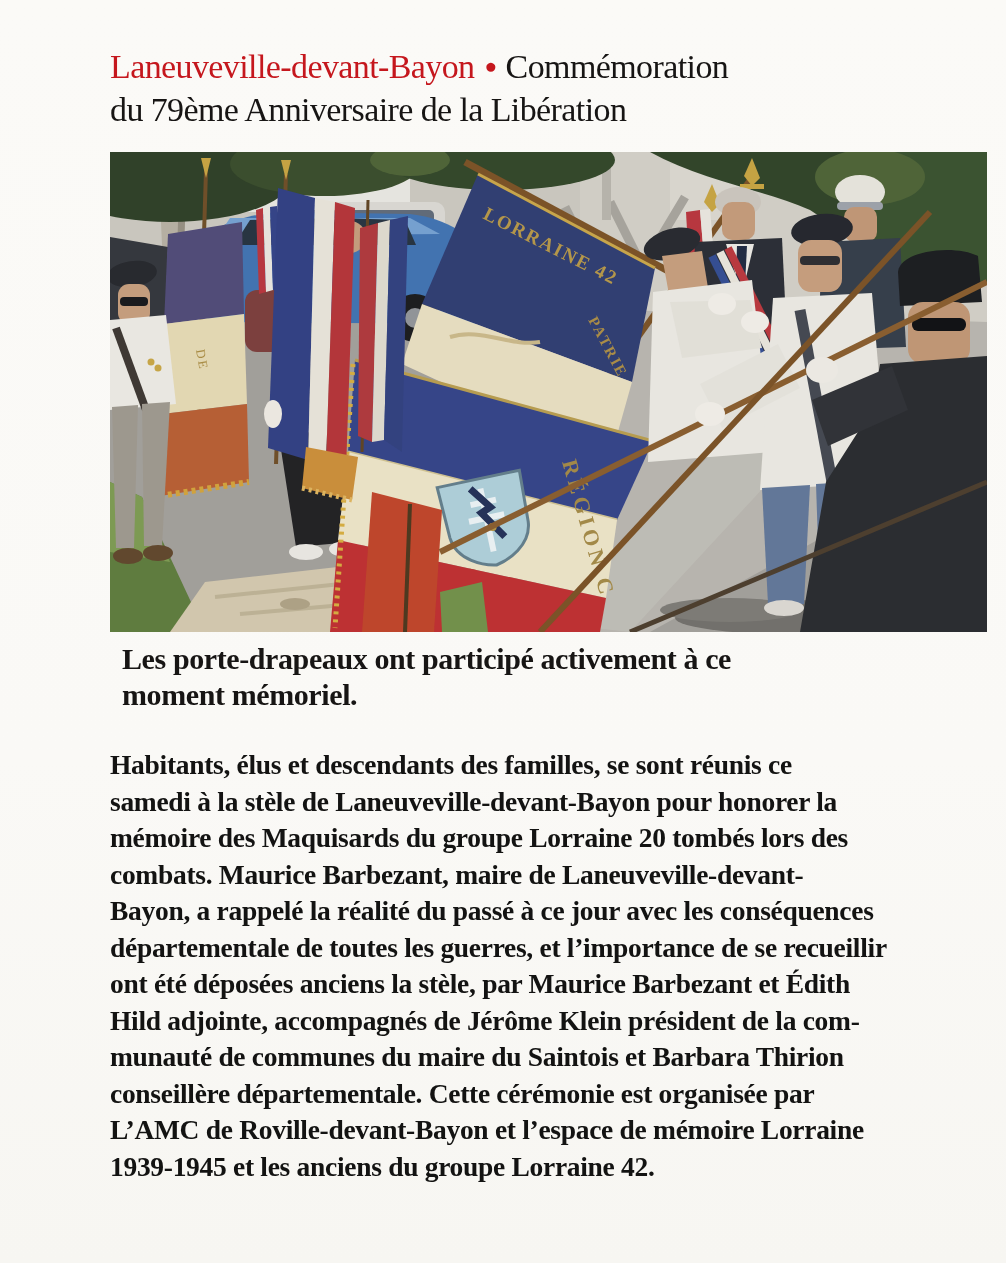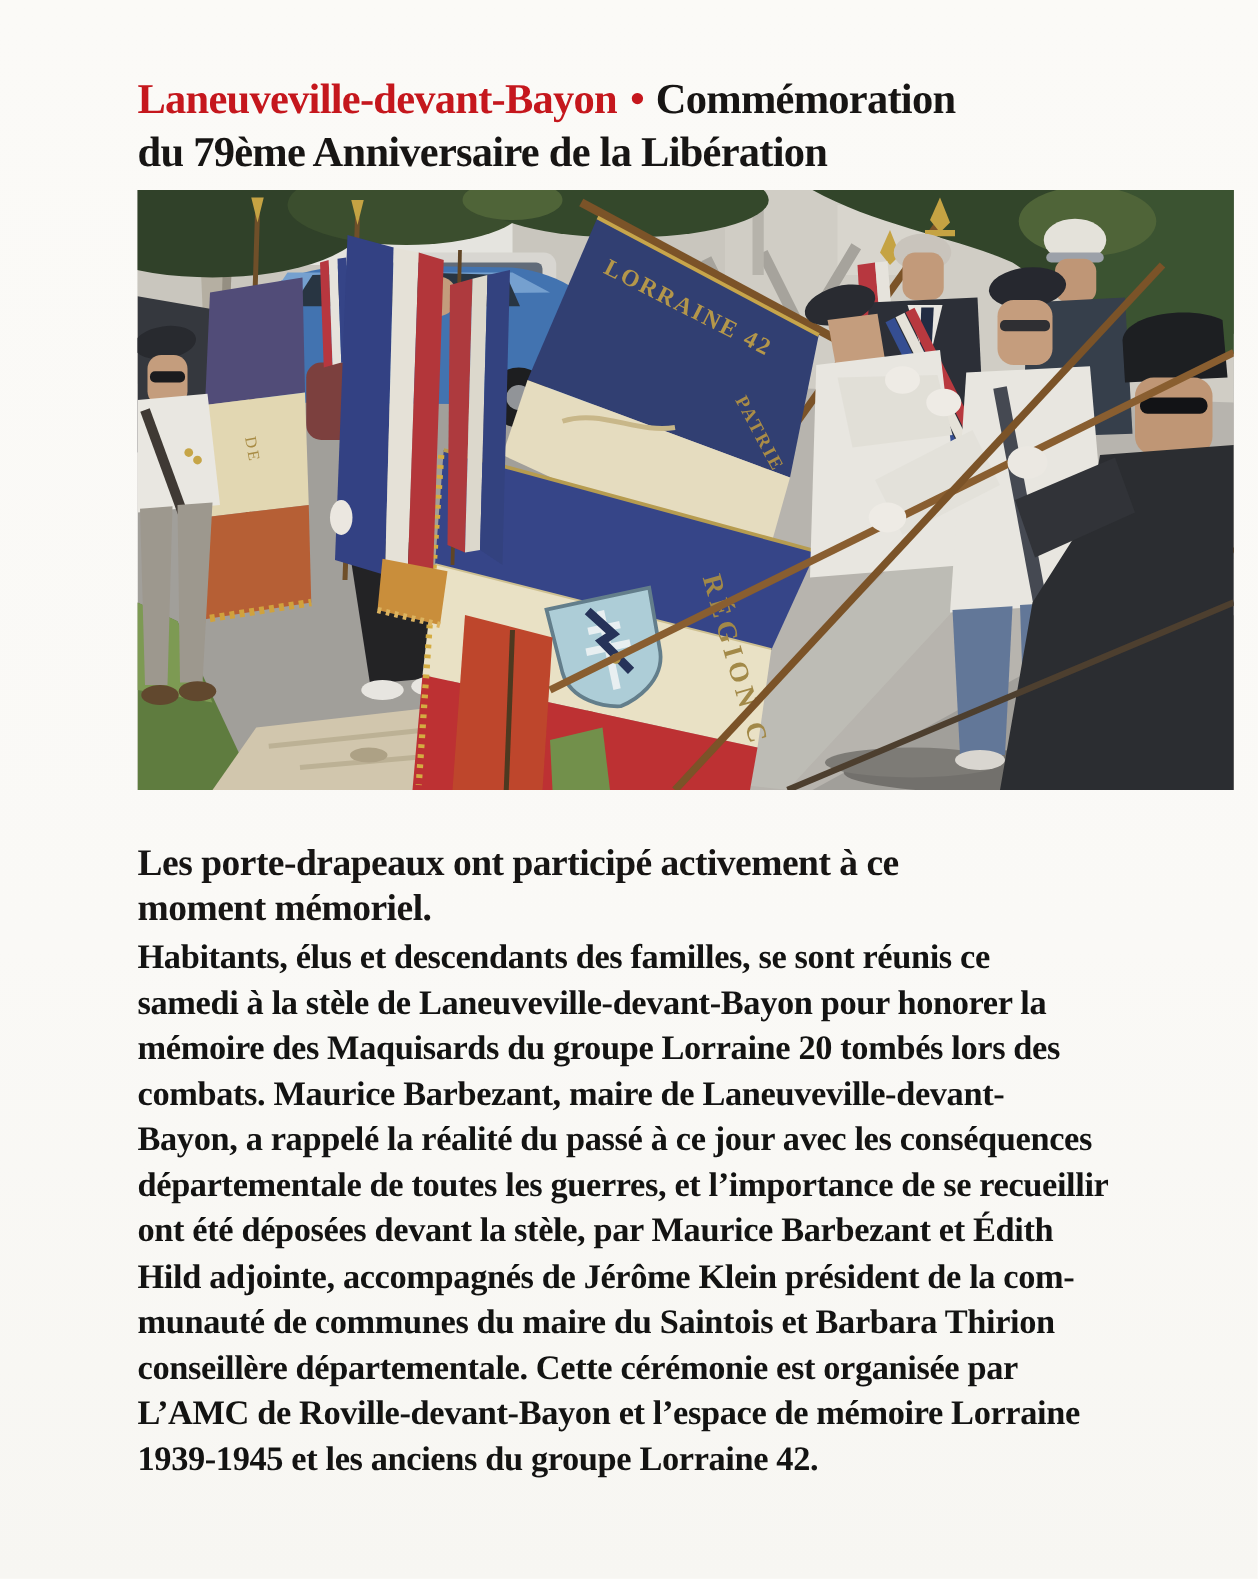--- a/index.html
+++ b/index.html
@@ -7,40 +7,40 @@
     width:1006px;height:1263px;
     background:#fbfaf7;
     font-family:"Liberation Serif","DejaVu Serif",serif;
     color:#161616;
     position:relative;
     overflow:hidden;
   }
   .page{position:absolute;inset:0;background:linear-gradient(180deg,#fbfaf7 0%,#faf9f6 60%,#f7f6f2 100%);}
   
   .headline{
-    position:absolute;left:110px;top:34px;width:880px;
-    font-weight:bold;font-size:34px;line-height:43px;
+    position:absolute;left:110px;top:22px;width:880px;
+    font-weight:normal;font-size:34px;line-height:43px;
     letter-spacing:-0.6px;color:#171514;white-space:nowrap;
   }
   .headline .loc{color:#c5171d;}
   .headline .bullet{
     color:#c5171d;font-size:21px;display:inline-block;
     vertical-align:5px;margin:0 9px 0 10px;
   }
   
   .photo{
     position:absolute;left:110px;top:152px;width:877px;height:480px;margin:0;
   }
   .photo svg{width:877px;height:480px;display:block;
     filter:blur(0.6px) saturate(0.92) contrast(0.95) brightness(1.02);}
   
   .caption{
-    position:absolute;left:110px;top:641px;width:880px;
+    position:absolute;left:122px;top:641px;width:880px;
     font-weight:bold;font-size:30px;line-height:36px;
-    letter-spacing:-0.4px;color:#171514;margin-top:32px;
+    letter-spacing:-0.4px;color:#171514;
   }
   .caption div{white-space:nowrap;}
   
   .body-text{
     position:absolute;left:110px;top:747px;width:890px;
     font-size:27.5px;line-height:36.5px;letter-spacing:-0.3px;color:#131312;font-weight:bold;
   }
   .body-text div{white-space:nowrap;}
 </style>
 </head>
@@ -278,21 +278,21 @@
     <div>moment mémoriel.</div>
   </div>
 
   <article class="body-text">
     <div>Habitants, élus et descendants des familles, se sont réunis ce</div>
     <div>samedi à la stèle de Laneuveville-devant-Bayon pour honorer la</div>
     <div>mémoire des Maquisards du groupe Lorraine 20 tombés lors des</div>
     <div>combats. Maurice Barbezant, maire de Laneuveville-devant-</div>
     <div>Bayon, a rappelé la réalité du passé à ce jour avec les conséquences</div>
     <div>départementale de toutes les guerres, et l’importance de se recueillir</div>
-    <div>ont été déposées devant la stèle, par Maurice Barbezant et Édith</div>
+    <div>ont été déposées anciens la stèle, par Maurice Barbezant et Édith</div>
     <div>Hild adjointe, accompagnés de Jérôme Klein président de la com-</div>
     <div>munauté de communes du maire du Saintois et Barbara Thirion</div>
     <div>conseillère départementale. Cette cérémonie est organisée par</div>
     <div>L’AMC de Roville-devant-Bayon et l’espace de mémoire Lorraine</div>
     <div>1939-1945 et les anciens du groupe Lorraine 42.</div>
   </article>
 
 </div>
 
 </body></html>

